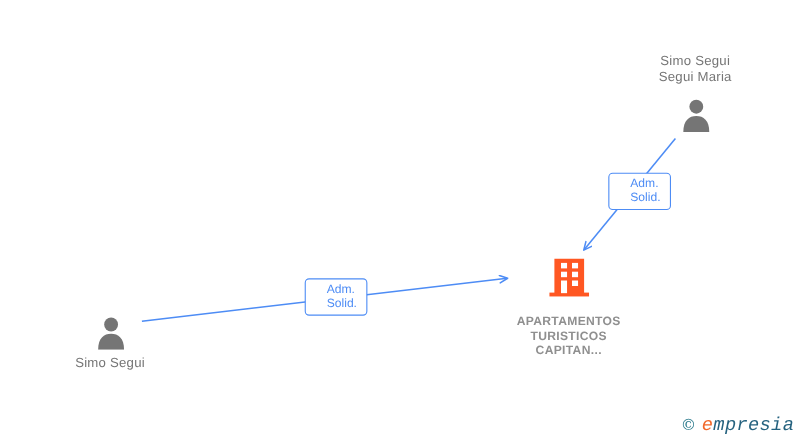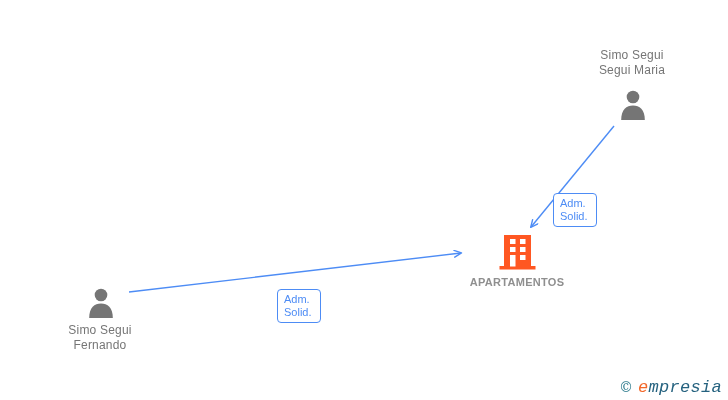--- a/index.html
+++ b/index.html
@@ -24,33 +24,33 @@
   }
   .company-name{
     position:absolute;
     width:132px;
     text-align:center;
     font-size:11px;
     line-height:13.5px;
     font-weight:700;
     color:#8f8f8f;
     letter-spacing:0.3px;
+    margin-top:10px;
   }
   .edge-label{
     position:absolute;
     background:#ffffff;
     border:1px solid #4d8cf5;
     border-radius:4px;
-    padding:3px 5px 3px 6px;
+    padding:3px 5px 3px 19px;
     font-size:11px;
     line-height:13px;
     color:#4d8cf5;
     min-width:31px;
     text-align:left;
-    margin-top:36px;
   }
   .footer-logo{
     position:absolute;
     right:6px;
     bottom:3px;
     display:flex;
     align-items:baseline;
     gap:5px;
     user-select:none;
   }
@@ -94,38 +94,39 @@
     </svg>
   </div>
 
   <div class="node" style="left:35px;top:288px;width:130px;height:85px;">
     <svg style="position:absolute;left:52px;top:0;" width="28" height="30" viewBox="0 0 28 30">
       <circle cx="14" cy="7" r="6.3" fill="#757575"></circle>
       <path d="M2.2,30 C2.2,19.5 7.5,15.5 14,15.5 C20.5,15.5 25.8,19.5 25.8,30 Z" fill="#757575"></path>
     </svg>
     <div class="person-name" style="left:0;top:35px;">
       <div>Simo Segui</div>
-      <div>Fernando</div>
     </div>
   </div>
 
   <div class="node" style="left:451px;top:235px;width:132px;height:82px;">
     <svg style="position:absolute;left:48px;top:0;" width="37" height="35" viewBox="0 0 37 35">
       <rect x="5" y="0" width="27" height="32" fill="#ff5722"></rect>
       <rect x="0.5" y="31" width="36" height="3.5" fill="#ff5722"></rect>
       <rect x="11" y="4" width="5.5" height="5" fill="#ffffff"></rect>
       <rect x="21" y="4" width="5.5" height="5" fill="#ffffff"></rect>
       <rect x="11" y="12" width="5.5" height="5" fill="#ffffff"></rect>
       <rect x="21" y="12" width="5.5" height="5" fill="#ffffff"></rect>
       <rect x="11" y="20" width="5.5" height="5" fill="#ffffff"></rect>
       <rect x="21" y="20" width="5.5" height="5" fill="#ffffff"></rect>
       <rect x="11" y="25" width="5.5" height="6.5" fill="#ffffff"></rect>
     </svg>
     <div class="company-name" style="left:0;top:41px;">
       <div>APARTAMENTOS</div>
+      <div>TURISTICOS</div>
+      <div>CAPITAN...</div>
     </div>
   </div>
 
   <div class="edge-label" style="left:553px;top:157px;">
     <div>Adm.</div>
     <div>Solid.</div>
   </div>
 
   <div class="edge-label" style="left:277px;top:253px;">
     <div>Adm.</div>

